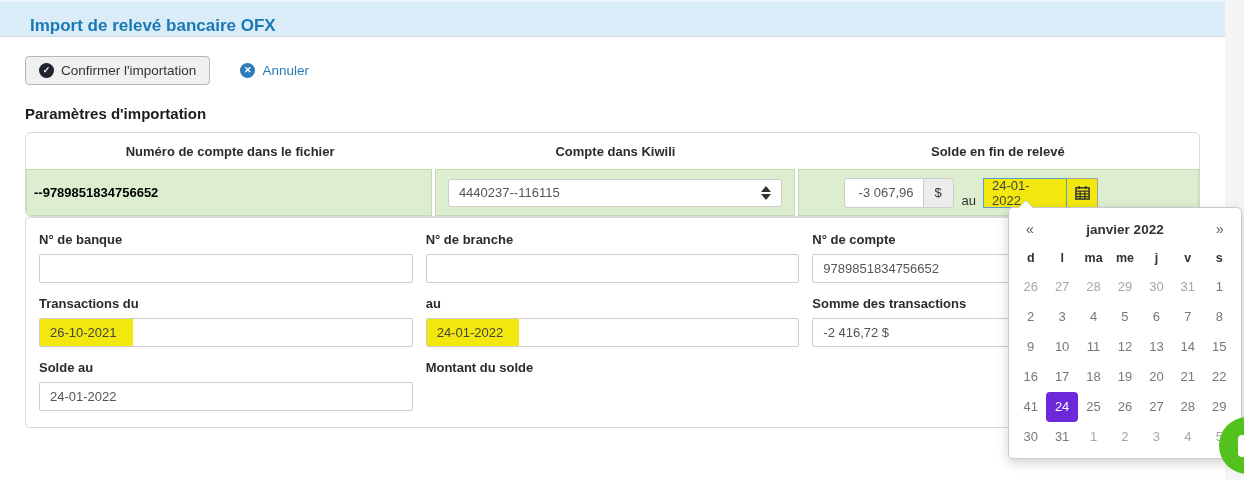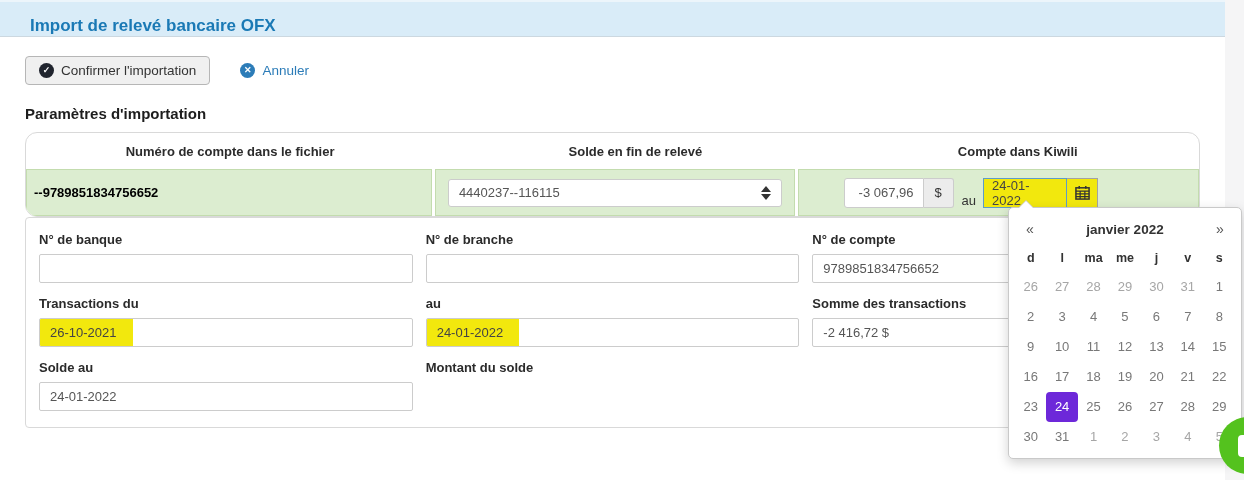--- a/index.html
+++ b/index.html
@@ -42,21 +42,21 @@
   .ic-blue { background:#2c7cb8; }
   .link-cancel {
     color:#2c7cb8; display:inline-flex; align-items:center; gap:7px;
     font-size:13.5px; cursor:pointer; text-decoration:none;
   }
 
   
   .section-h { font-size:15px; font-weight:bold; color:#1d1d1d; margin:20px 0 10px; }
 
   
-  .table-panel { border:1px solid #d9d9d9; border-radius:12px; overflow:hidden; background:#fff; }
+  .table-panel { border:1px solid #d9d9d9; border-radius:6px; overflow:hidden; background:#fff; }
   .thead { display:flex; padding:11px 0 10px; }
   .th { font-weight:bold; font-size:13px; color:#2b2b2b; text-align:center; }
   .c1 { width:34.8%; } .c2 { width:30.9%; } .c3 { width:34.3%; }
   .grow { display:flex; gap:3px; background:#fff; }
   .gcell {
     background:#dcedd0; border:1px solid #c3dcae;
     min-height:47px; display:flex; align-items:center;
   }
   .gcell.c1 { padding-left:7px; color:#000000;font-weight:bold; }
   .gcell.c2 { padding:6px 12px; }
@@ -158,22 +158,22 @@
         <span class="circle-ic ic-blue">✕</span>
         <span>Annuler</span>
       </a>
     </div>
 
     <div class="section-h">Paramètres d'importation</div>
 
     <div class="table-panel">
       <div class="thead">
         <div class="th c1">Numéro de compte dans le fichier</div>
+        <div class="th c2">Compte dans Kiwili</div>
         <div class="th c3">Solde en fin de relevé</div>
-        <div class="th c2">Compte dans Kiwili</div>
       </div>
       <div class="grow">
         <div class="gcell c1">--9789851834756652</div>
         <div class="gcell c2">
           <div class="select-box">
             <span>4440237--116115</span>
             <span class="updown">
               <span class="tri-up"></span>
                 <span class="tri-dn"></span>
             </span>
@@ -305,21 +305,21 @@
       <div class="dp-row">
         <div class="dp-cell">16</div>
         <div class="dp-cell">17</div>
         <div class="dp-cell">18</div>
         <div class="dp-cell">19</div>
         <div class="dp-cell">20</div>
         <div class="dp-cell">21</div>
         <div class="dp-cell">22</div>
       </div>
       <div class="dp-row">
-        <div class="dp-cell">23</div>
+        <div class="dp-cell">41</div>
         <div class="dp-cell selected">24</div>
         <div class="dp-cell">25</div>
         <div class="dp-cell">26</div>
         <div class="dp-cell">27</div>
         <div class="dp-cell">28</div>
         <div class="dp-cell">29</div>
       </div>
       <div class="dp-row">
         <div class="dp-cell">30</div>
         <div class="dp-cell">31</div>

